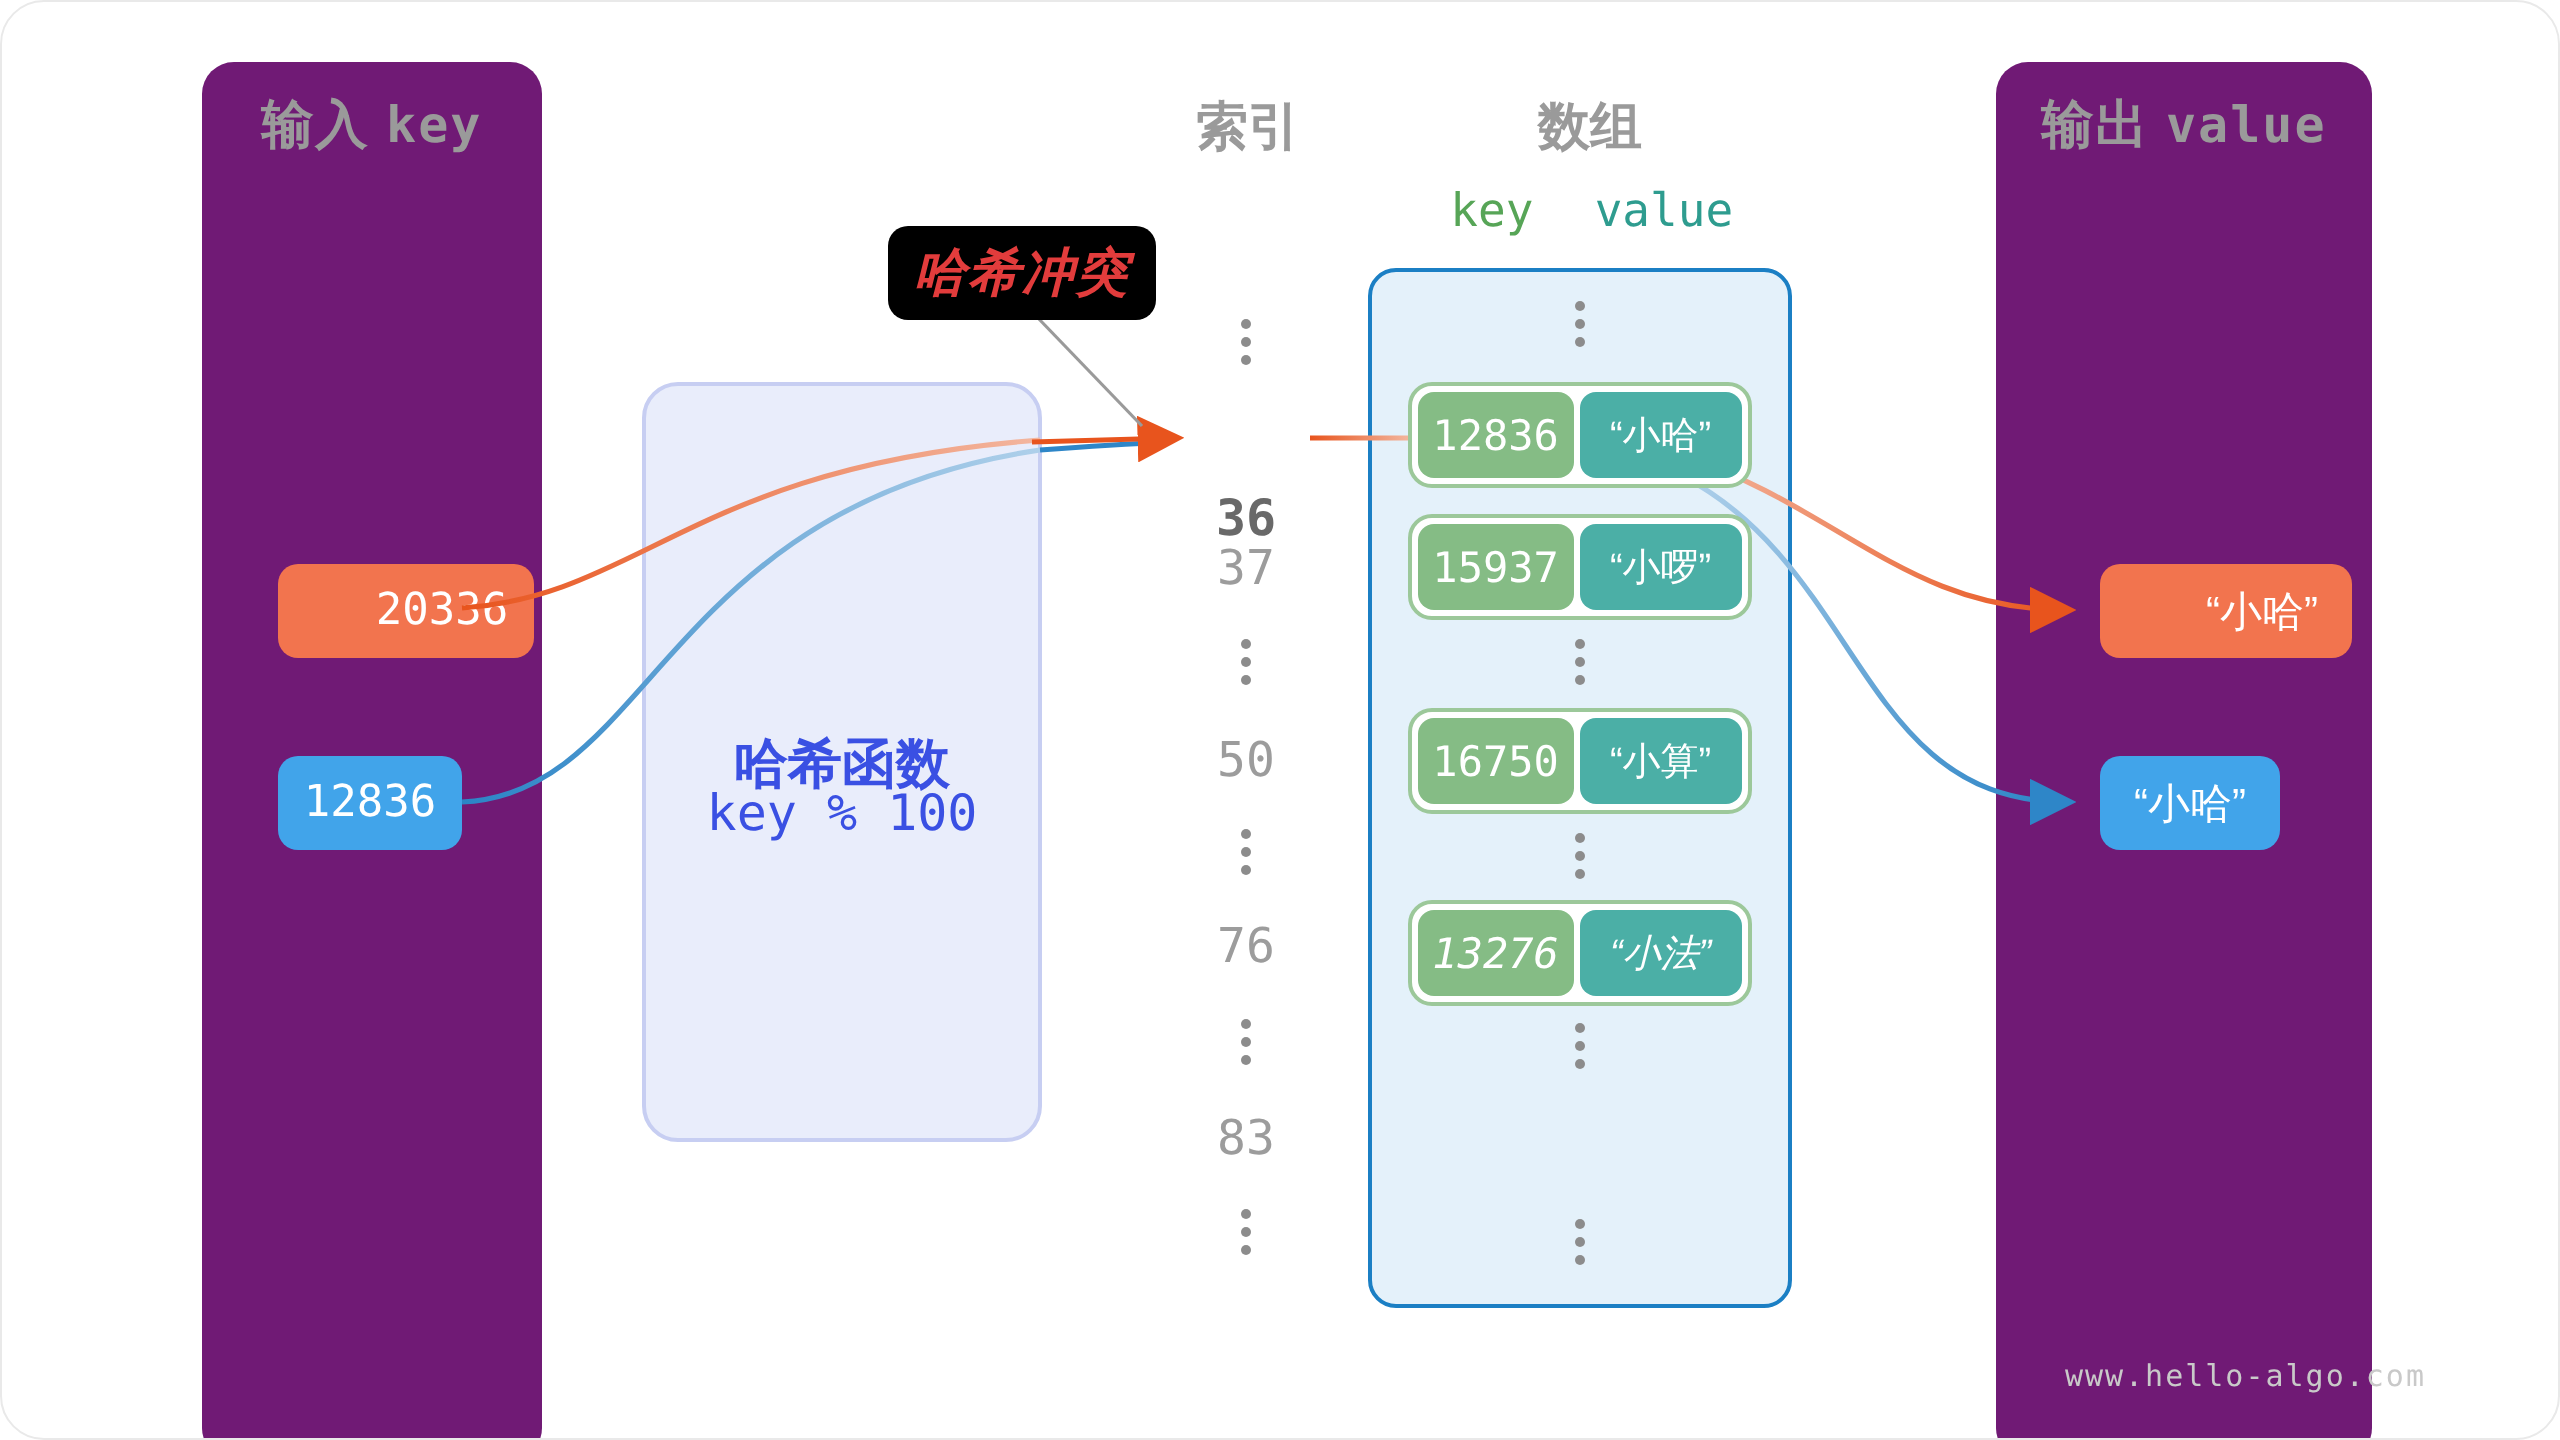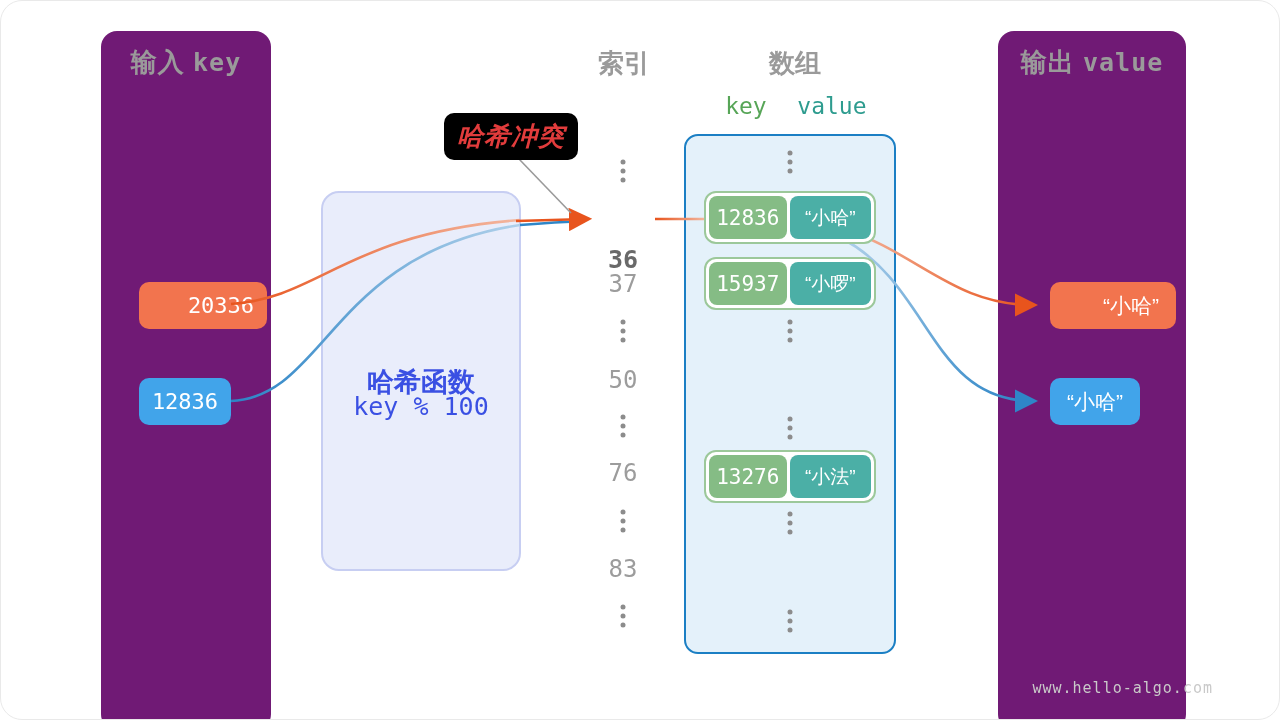--- a/index.html
+++ b/index.html
@@ -221,26 +221,30 @@
   </div>
   <div class="pair" style="top:256px;">
     <span class="pk mono">15937</span>
     <span class="pv">“小啰”</span>
   </div>
   <div class="dots" style="left:789px;top:330px;">
       <i></i>
       <i></i>
       <i></i>
     </div>
+  <div class="pair" style="top:353px;">
+    <span class="pk mono">16750</span>
+    <span class="pv">“小算”</span>
+  </div>
   <div class="dots" style="left:789px;top:427px;">
       <i></i>
       <i></i>
       <i></i>
     </div>
-  <div class="pair" style="top:449px;">
+  <div class="pair" style="top:449px;font-style:italic;">
     <span class="pk mono">13276</span>
     <span class="pv">“小法”</span>
   </div>
   <div class="dots" style="left:789px;top:522px;">
       <i></i>
       <i></i>
       <i></i>
     </div>
   <div class="dots" style="left:789px;top:620px;">
       <i></i>

